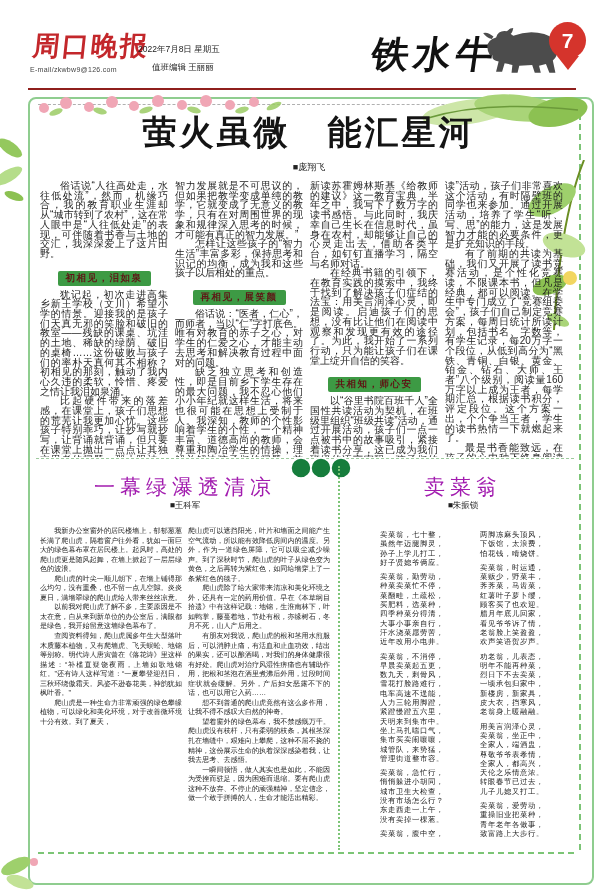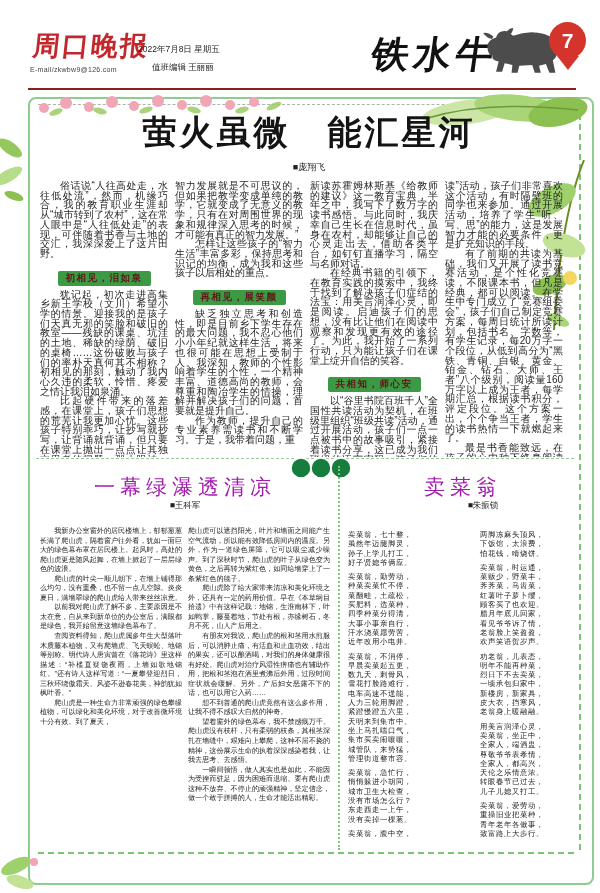--- a/index.html
+++ b/index.html
@@ -139,20 +139,21 @@
 <div class="abs col" style="left:40px;width:128px;">
     <p class="para">俗话说“人往高处走，水往低处流”，然而，机缘巧合，我的教育职业生涯却从“城市转到了农村”，这在常人眼中是“人往低处走”的表现，可伴随着书香与土地的交汇，我深深爱上了这片田野。</p>
     <div class="subhead">初相见，泪如泉</div>
     <p class="para">犹记起，初次走进高集乡新王学校（文川）希望小学的情景。迎接我的是孩子们天真无邪的笑脸和破旧的教室——残缺的课桌、坑洼的土地、稀缺的绿荫、破旧的桌椅……这份破败与孩子们的率朴天真何其不相称？初相见的那刻，触动了我内心久违的柔软，怜惜、疼爱之情让我泪如泉涌。</p>
     <p class="para">比起硬件带来的落差感，在课堂上，孩子们思想的荒芜让我更加心忧。这些孩子特别乖巧，让抄写就抄写，让背诵就背诵，但只要在课堂上抛出一点点让其独立思考的问题，那小眼神一下子就黯淡下来，教室里顿时鸦雀无声，安静得可怕。这样的情景，让我想起苏霍姆林斯基所讲的“智力生活”。是的，“没有识记和背诵，教学和</p>
   </div>
 <div class="abs col" style="left:175px;width:128px;">
     <p class="para cont">智力发展就是不可思议的，但如果把教学变成单纯的教学，它就变成了无意义的教学，只有在对周围世界的现象和规律深入思考的时候，才可能有真正的智力发展。”</p>
     <p class="para">怎样让这些孩子的“智力生活”丰富多彩，保持思考和识记的均衡，成为我和这些孩子以后相处的重点。</p>
     <div class="subhead">再相见，展笑颜</div>
+    <p class="para">俗话说：“医者，仁心”，而师者，当以“仁”字打底色。唯有对教育的赤子之心，对学生的仁爱之心，才能主动去思考和解决教育过程中面对的问题。</p>
     <p class="para">缺乏独立思考和创造性，即是目前乡下学生存在的最大问题，我不忍心他们小小年纪就这样生活，将来也很可能在思想上受制于人。我深知，教师的个性影响着学生的个性，一个精神丰富、道德高尚的教师，会尊重和陶冶学生的情操，理解并解决孩子们的问题，首要就是提升自己。</p>
     <p class="para">作为教师，提升自己的专业素养需读书和不断学习。于是，我带着问题，重</p>
   </div>
 <div class="abs col" style="left:310px;width:128px;">
     <p class="para cont">新读苏霍姆林斯基《给教师的建议》这一教育宝典，半年之中，我写下了数万字的读书感悟。与此同时，我庆幸自己生长在信息时代，虽身在农村，却能够让自己的心灵走出去，借助各类平台，如钉钉直播学习，隔空与名师对话。</p>
     <p class="para">在经典书籍的引领下，在教育实践的摸索中，我终于找到了解决孩子们症结的法宝：用美言润泽心灵，即是阅读。启迪孩子们的思想，没有比让他们在阅读中观察和发现更有效的途径了。为此，我开始了一系列行动，只为能让孩子们在课堂上绽开自信的笑容。</p>
     <div class="subhead">共相知，师心安</div>
     <p class="para">以“谷里书院百班千人”全国性共读活动为契机，在班级里组织“班级共读”活动，通过开展活动，孩子们一点一点被书中的故事吸引，紧接着读书分享，这已成为我们班级的语言密码。孩子们的感受与经历，阅读与美好，对生命的感知在不知不觉中进行。每当看到孩子们沉浸在书中人物的样子，我就特别幸福。</p>
     <p class="para">每周二晚，班里都会举行“萤火夜</p>
   </div>
@@ -185,22 +186,22 @@
     <p class="para">爬山虎除了给大家带来清凉和美化环境之外，还具有一定的药用价值。早在《本草纲目拾遗》中有这样记载：地锦，生淮南林下，叶如鸭掌，藤蔓着地，节处有根，亦缘树石，冬月不死，山人产后用之。</p>
     <p class="para">有朋友对我说，爬山虎的根和茎用水煎服后，可以消肿止痛，有活血和止血功效，结出的果实，还可以酿酒喝，对我们的身体健康很有好处。爬山虎对治疗风湿性痹痛也有辅助作用，把根和茎泡在酒里煮沸后外用，过段时间症状就会缓解。另外，产后妇女恶露不下的话，也可以用它入药……</p>
     <p class="para">想不到普通的爬山虎竟然有这么多作用，让我不得不感叹大自然的神奇。</p>
     <p class="para">望着窗外的绿色幕布，我不禁感慨万千。爬山虎没有枝杆，只有柔弱的枝条，其根茎深扎在墙缝中，艰难向上攀爬，这种不屈不挠的精神，这份展示生命的执着深深感染着我，让我去思考、去感悟。</p>
     <p class="para">一瞬间顿悟，做人其实也是如此，不能因为受挫而驻足，因为困难而退缩。要有爬山虎这种不放弃、不停止的顽强精神，坚定信念，做一个敢于拼搏的人，生命才能活出精彩。</p>
   </div>
 
 <div class="abs vdotted"></div>
 
 <div class="abs sub-title" style="left:350px;width:226px;">卖菜翁</div>
-<div class="abs sub-author" style="left:370px;width:226px;">■朱振锁</div>
-<div class="abs verse-col" style="left:336px;width:108px;">
+<div class="abs sub-author" style="left:350px;width:226px;">■朱振锁</div>
+<div class="abs verse-col" style="left:368px;width:108px;">
     <div class="vline">卖菜翁，七十整，</div>
     <div class="vline">虽然年迈腿脚灵，</div>
     <div class="vline">孙子上学儿打工，</div>
     <div class="vline">好子贤媳爷俩应。</div>
     <div class="vgap"></div>
     <div class="vline">卖菜翁，勤劳动，</div>
     <div class="vline">种菜卖菜忙不停，</div>
     <div class="vline">菜翻畦，土疏松，</div>
     <div class="vline">买肥料，选菜种，</div>
     <div class="vline">四季种菜分得清，</div>

